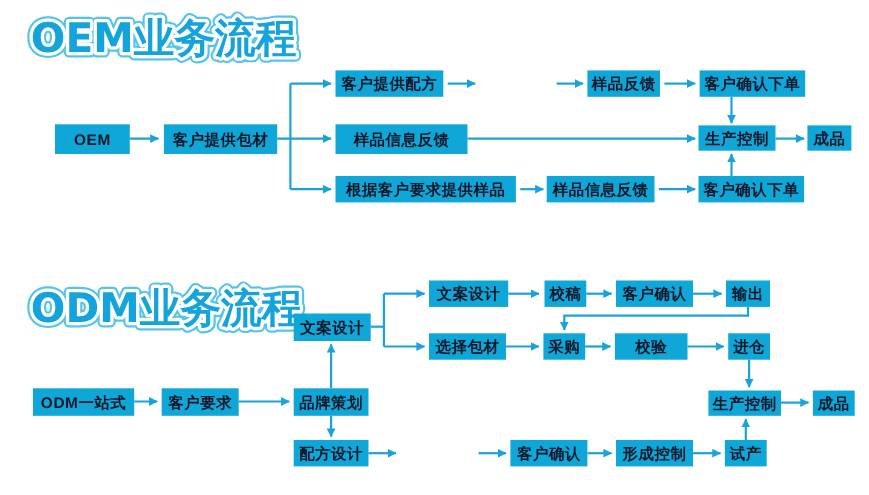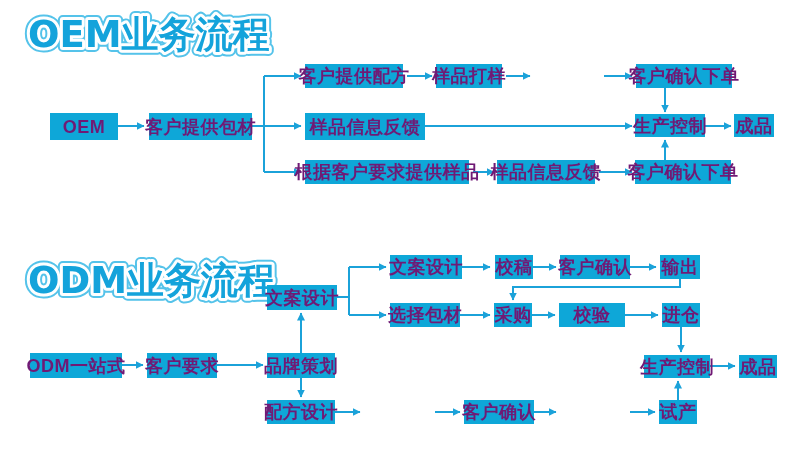--- a/index.html
+++ b/index.html
@@ -3,21 +3,21 @@
 <meta charset="utf-8">
 <style>
   html,body{margin:0;padding:0;}
   body{
     width:790px;height:450px;position:relative;background:#ffffff;overflow:hidden;
     font-family:"Liberation Sans","DejaVu Sans",sans-serif;
   }
   .canvas{position:absolute;left:12px;top:0;width:790px;height:354px;}
   .node{
     position:absolute;display:flex;align-items:center;justify-content:center;
-    background:#0ea7d8;color:#701a75;font-weight:bold;font-size:18px;
+    background:#0ea7d8;color:#0f172a;font-weight:bold;font-size:14px;
     white-space:nowrap;line-height:1;letter-spacing:0.5px;
   }
   .connectors{position:absolute;left:0;top:0;width:790px;height:450px;pointer-events:none;}
   .title-svg{position:absolute;overflow:visible;}
   .title-svg text{
     font-family:"DejaVu Sans","Liberation Sans",sans-serif;
     font-weight:bold;font-size:37px;letter-spacing:0px;
   }
   .t-outer{stroke:#55c3ea;stroke-width:10px;fill:none;stroke-linejoin:round;}
   .t-white{stroke:#ffffff;stroke-width:6px;fill:none;stroke-linejoin:round;}
@@ -84,21 +84,21 @@
       <line x1="323" y1="412" x2="348" y2="412" marker-end="url(#arr)"></line>
       <line x1="423" y1="412" x2="448" y2="412" marker-end="url(#arr)"></line>
       <line x1="522" y1="412" x2="544" y2="412" marker-end="url(#arr)"></line>
       <line x1="618" y1="412" x2="643" y2="412" marker-end="url(#arr)"></line>
     </g>
   </svg>
 
   <div class="node" style="left:38px;top:113px;width:68px;height:27px">OEM</div>
   <div class="node" style="left:137px;top:113px;width:103px;height:27px">客户提供包材</div>
   <div class="node" style="left:293px;top:64px;width:98px;height:24px">客户提供配方</div>
-  <div class="node" style="left:424px;top:64px;width:66px;height:24px">样品打样</div>
+  <div class="node" style="left:522px;top:64px;width:66px;height:24px">样品反馈</div>
   <div class="node" style="left:624px;top:64px;width:96px;height:24px">客户确认下单</div>
   <div class="node" style="left:293px;top:113px;width:120px;height:27px">样品信息反馈</div>
   <div class="node" style="left:293px;top:160px;width:164px;height:24px">根据客户要求提供样品</div>
   <div class="node" style="left:485px;top:160px;width:98px;height:24px">样品信息反馈</div>
   <div class="node" style="left:623px;top:160px;width:96px;height:24px">客户确认下单</div>
   <div class="node" style="left:623px;top:114px;width:70px;height:23px">生产控制</div>
   <div class="node" style="left:722px;top:114px;width:40px;height:23px">成品</div>
 
   <div class="node" style="left:18px;top:353px;width:92px;height:25px">ODM一站式</div>
   <div class="node" style="left:135px;top:353px;width:70px;height:25px">客户要求</div>
@@ -107,17 +107,18 @@
   <div class="node" style="left:378px;top:255px;width:72px;height:24px">文案设计</div>
   <div class="node" style="left:483px;top:255px;width:38px;height:24px">校稿</div>
   <div class="node" style="left:548px;top:255px;width:70px;height:24px">客户确认</div>
   <div class="node" style="left:648px;top:255px;width:40px;height:24px">输出</div>
   <div class="node" style="left:378px;top:303px;width:70px;height:24px">选择包材</div>
   <div class="node" style="left:482px;top:303px;width:38px;height:24px">采购</div>
   <div class="node" style="left:547px;top:303px;width:66px;height:24px">校验</div>
   <div class="node" style="left:650px;top:303px;width:38px;height:24px">进仓</div>
   <div class="node" style="left:255px;top:400px;width:68px;height:24px">配方设计</div>
   <div class="node" style="left:452px;top:400px;width:70px;height:24px">客户确认</div>
+  <div class="node" style="left:548px;top:400px;width:70px;height:24px">形成控制</div>
   <div class="node" style="left:647px;top:400px;width:38px;height:24px">试产</div>
   <div class="node" style="left:632px;top:355px;width:66px;height:23px">生产控制</div>
   <div class="node" style="left:727px;top:355px;width:38px;height:23px">成品</div>
 
 </div>
 
 </body></html>

